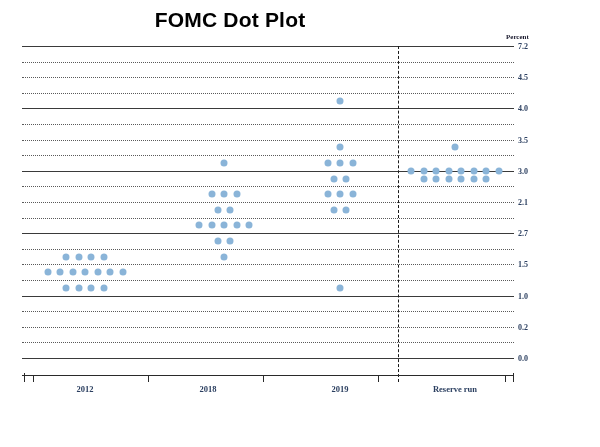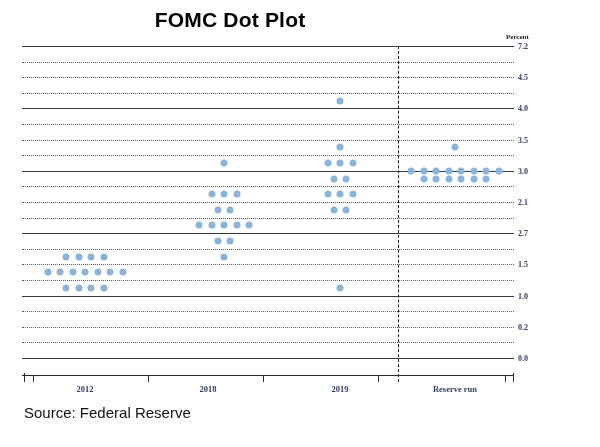--- a/index.html
+++ b/index.html
@@ -223,15 +223,14 @@
       <div class="xtick" style="left: 505px;"></div>
       <div class="xtick edge" style="left: 513px;"></div>
     </div>
   <div id="xtick-labels">
       <div class="xtick-label" style="left: 85px;">2012</div>
       <div class="xtick-label" style="left: 208px;">2018</div>
       <div class="xtick-label" style="left: 340px;">2019</div>
       <div class="xtick-label" style="left: 455px;">Reserve run</div>
     </div>
 
-  <div id="source-note">Source: Federal Reserve</div>
 
 </div>
 
 </body></html>

